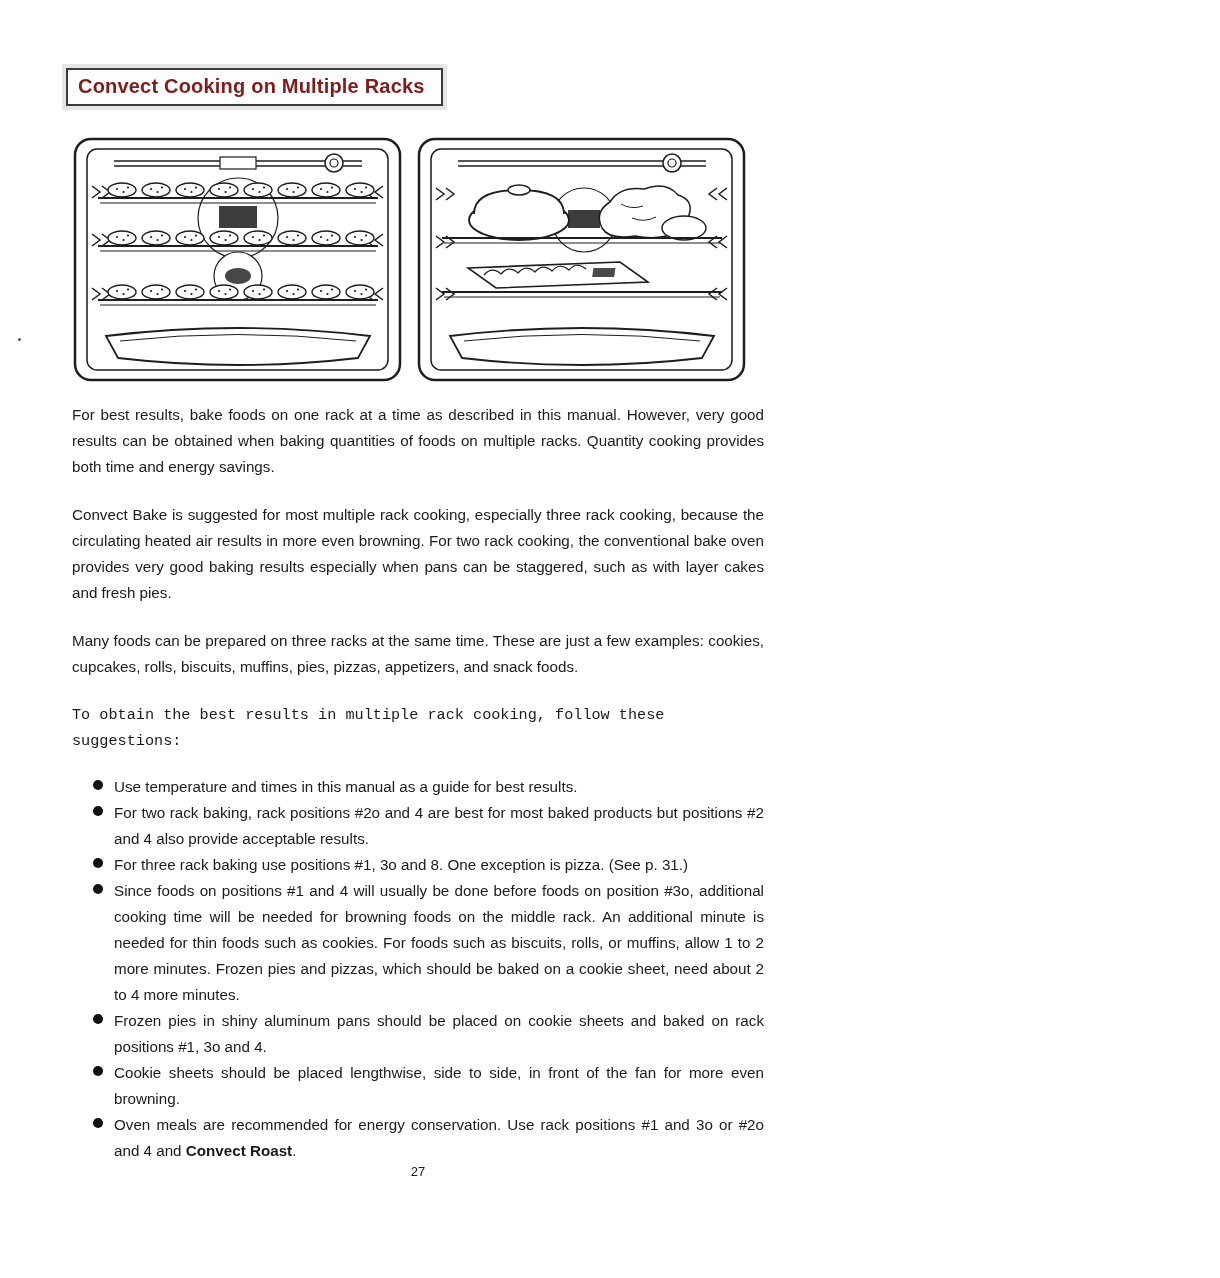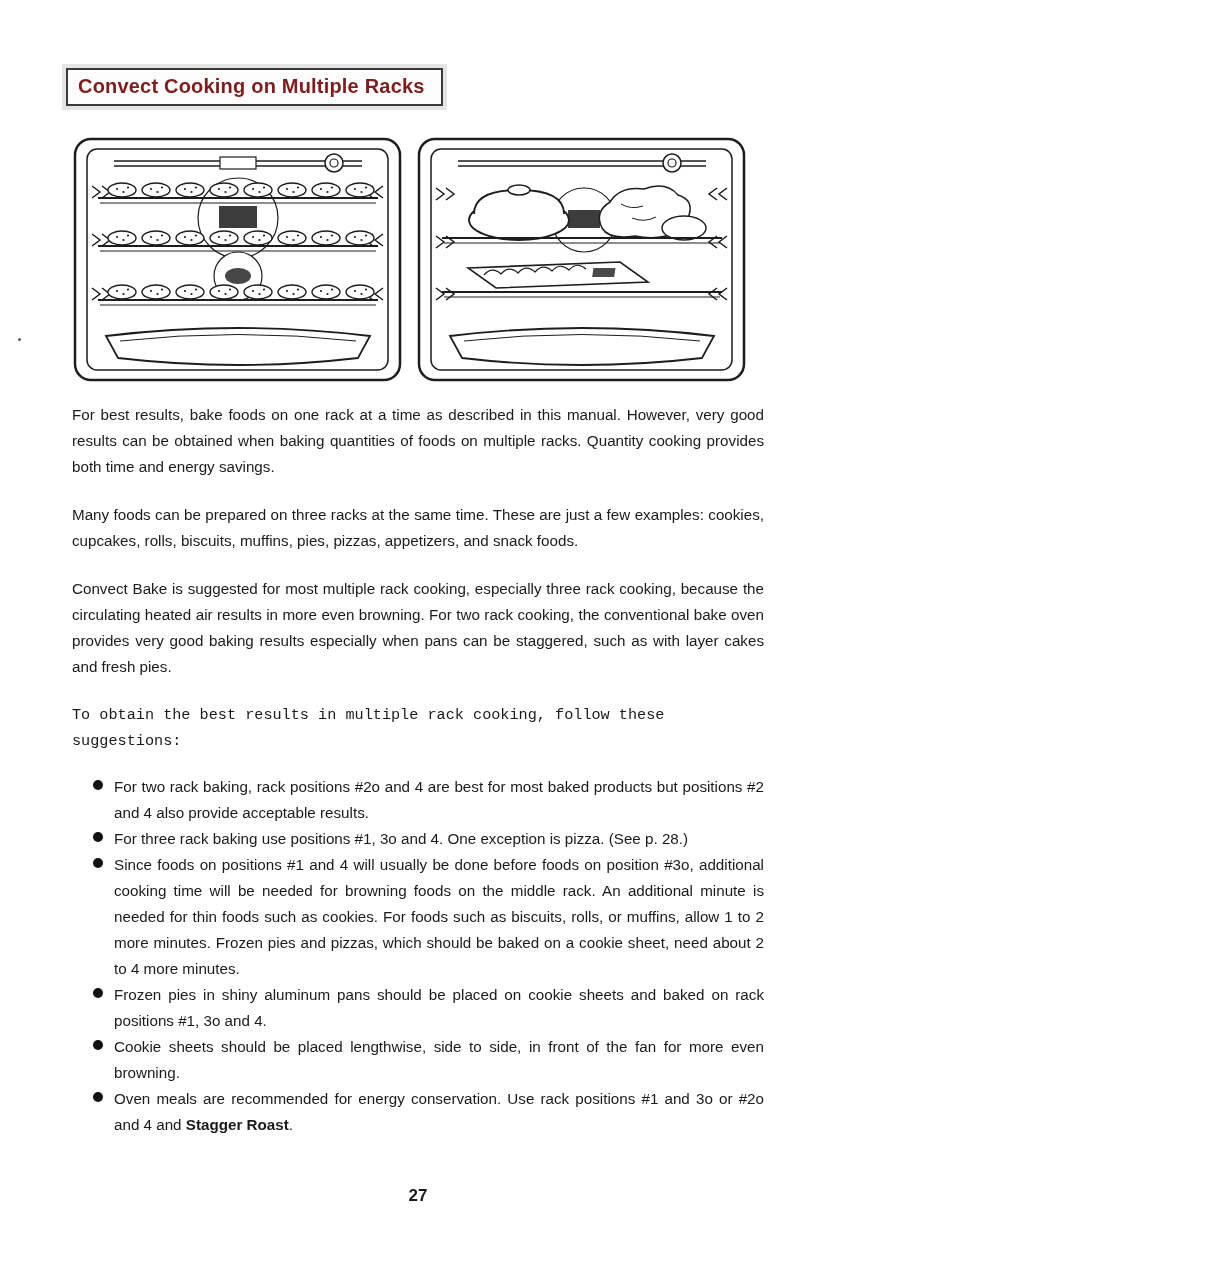--- a/index.html
+++ b/index.html
@@ -26,21 +26,21 @@
   ul.suggestions li{
     position:relative;padding-left:42px;margin:0;text-align:justify;
   }
   ul.suggestions .marker{
     position:absolute;left:21px;top:6px;width:10px;height:10px;
     border-radius:50%;background:#121212;display:inline-block;
   }
   .it{}
   .b{font-weight:bold;}
   .page-number{
-    margin-top:48px;text-align:center;font-weight:bold;font-size:17px;
+    text-align:center;font-weight:normal;font-size:13px;
   }
   .artifact-dot{position:absolute;left:18px;top:338px;width:3px;height:3px;background:#555;border-radius:50%;}
 </style>
 </head>
 <body>
 
 <div class="artifact-dot"></div>
 
 <div class="page">
 
@@ -165,29 +165,30 @@
       <line x1="28" y1="161" x2="304" y2="161" stroke="#1d1d1d" stroke-width="1"></line>
 
       <path d="M34 200 Q166 184 298 200 L286 222 Q166 236 46 222 Z" fill="#fff" stroke="#1d1d1d" stroke-width="1.8"></path>
       <path d="M48 205 Q166 192 284 205" fill="none" stroke="#1d1d1d" stroke-width="1"></path>
     </svg>
 
   </div>
 
   <div class="body-text">
     <p>For best results, bake foods on one rack at a time as described in this manual.  However, very good results can be obtained when baking quantities of foods on multiple racks. Quantity cooking provides both time and energy savings.</p>
+    <p>Convect Bake is suggested for most multiple rack cooking, especially three rack cooking, because the circulating heated air results in more even browning.  For two rack cooking, the conventional bake oven provides very good baking results especially when pans can be staggered, such as with layer cakes and fresh pies.</p>
     <p>Many foods can be prepared on three racks at the same time.  These are just a few examples: cookies, cupcakes, rolls, biscuits, muffins, pies, pizzas, appetizers, and snack foods.</p>
-    <p>Convect Bake is suggested for most multiple rack cooking, especially three rack cooking, because the circulating heated air results in more even browning.  For two rack cooking, the conventional bake oven provides very good baking results especially when pans can be staggered, such as with layer cakes and fresh pies.</p>
     <p class="lead-in">To obtain the best results in multiple rack cooking, follow these suggestions:</p>
 
     <ul class="suggestions" id="bullet-list">
+        <li><span class="marker"></span><span>Use temperature and times in this manual as a guide for best results.</span></li>
         <li><span class="marker"></span><span>For two rack baking, rack positions #2o and 4 are best for most baked products but positions #2 and 4 also provide acceptable results.</span></li>
-        <li><span class="marker"></span><span>For three rack baking use positions #1, 3o and 4.  One exception is pizza. (See p. 28.)</span></li>
+        <li><span class="marker"></span><span>For three rack baking use positions #1, 3o and 8.  One exception is pizza. (See p. 31.)</span></li>
         <li><span class="marker"></span><span>Since foods on positions #1 and 4 will usually be done before foods on position #3o, additional cooking time will be needed for browning foods on the middle rack.  An additional minute is needed for thin foods such as cookies.  For foods such as biscuits, rolls, or muffins, allow 1 to 2 more minutes.  Frozen pies and pizzas, which should be baked on a cookie sheet, need about 2 to 4 more minutes.</span></li>
         <li><span class="marker"></span><span>Frozen pies in shiny aluminum pans should be placed on cookie sheets and baked on rack positions #1, 3o and 4.</span></li>
         <li><span class="marker"></span><span>Cookie sheets should be placed </span><span class="it">lengthwise, side to side,</span><span> in front of the fan for more even browning.</span></li>
-        <li><span class="marker"></span><span>Oven meals are recommended for energy conservation.  Use rack positions #1 and 3o or #2o and 4 and </span><span class="b">Stagger Roast</span><span>.</span></li>
+        <li><span class="marker"></span><span>Oven meals are recommended for energy conservation.  Use rack positions #1 and 3o or #2o and 4 and </span><span class="b">Convect Roast</span><span>.</span></li>
       </ul>
   </div>
 
   <div class="page-number">27</div>
 
 </div>
 
 </body></html>

